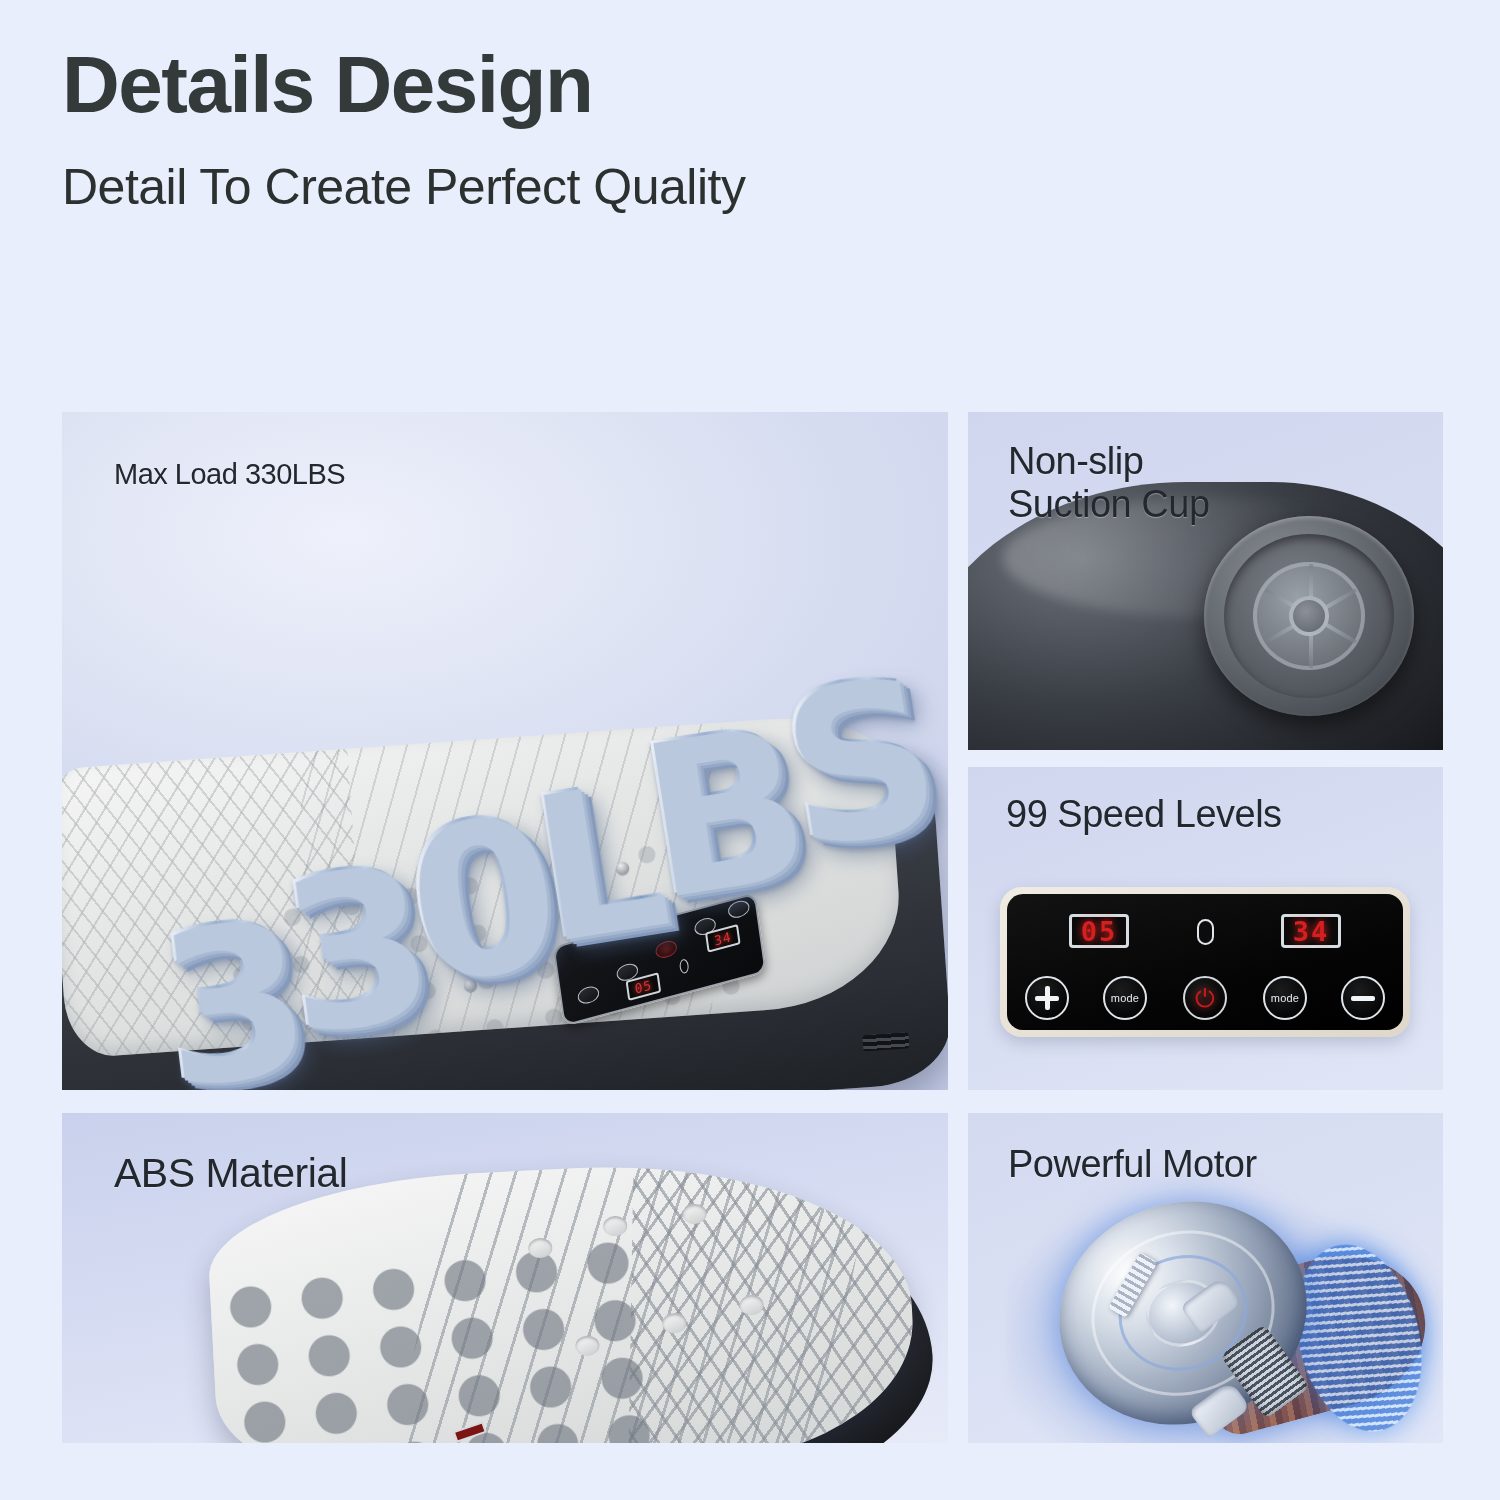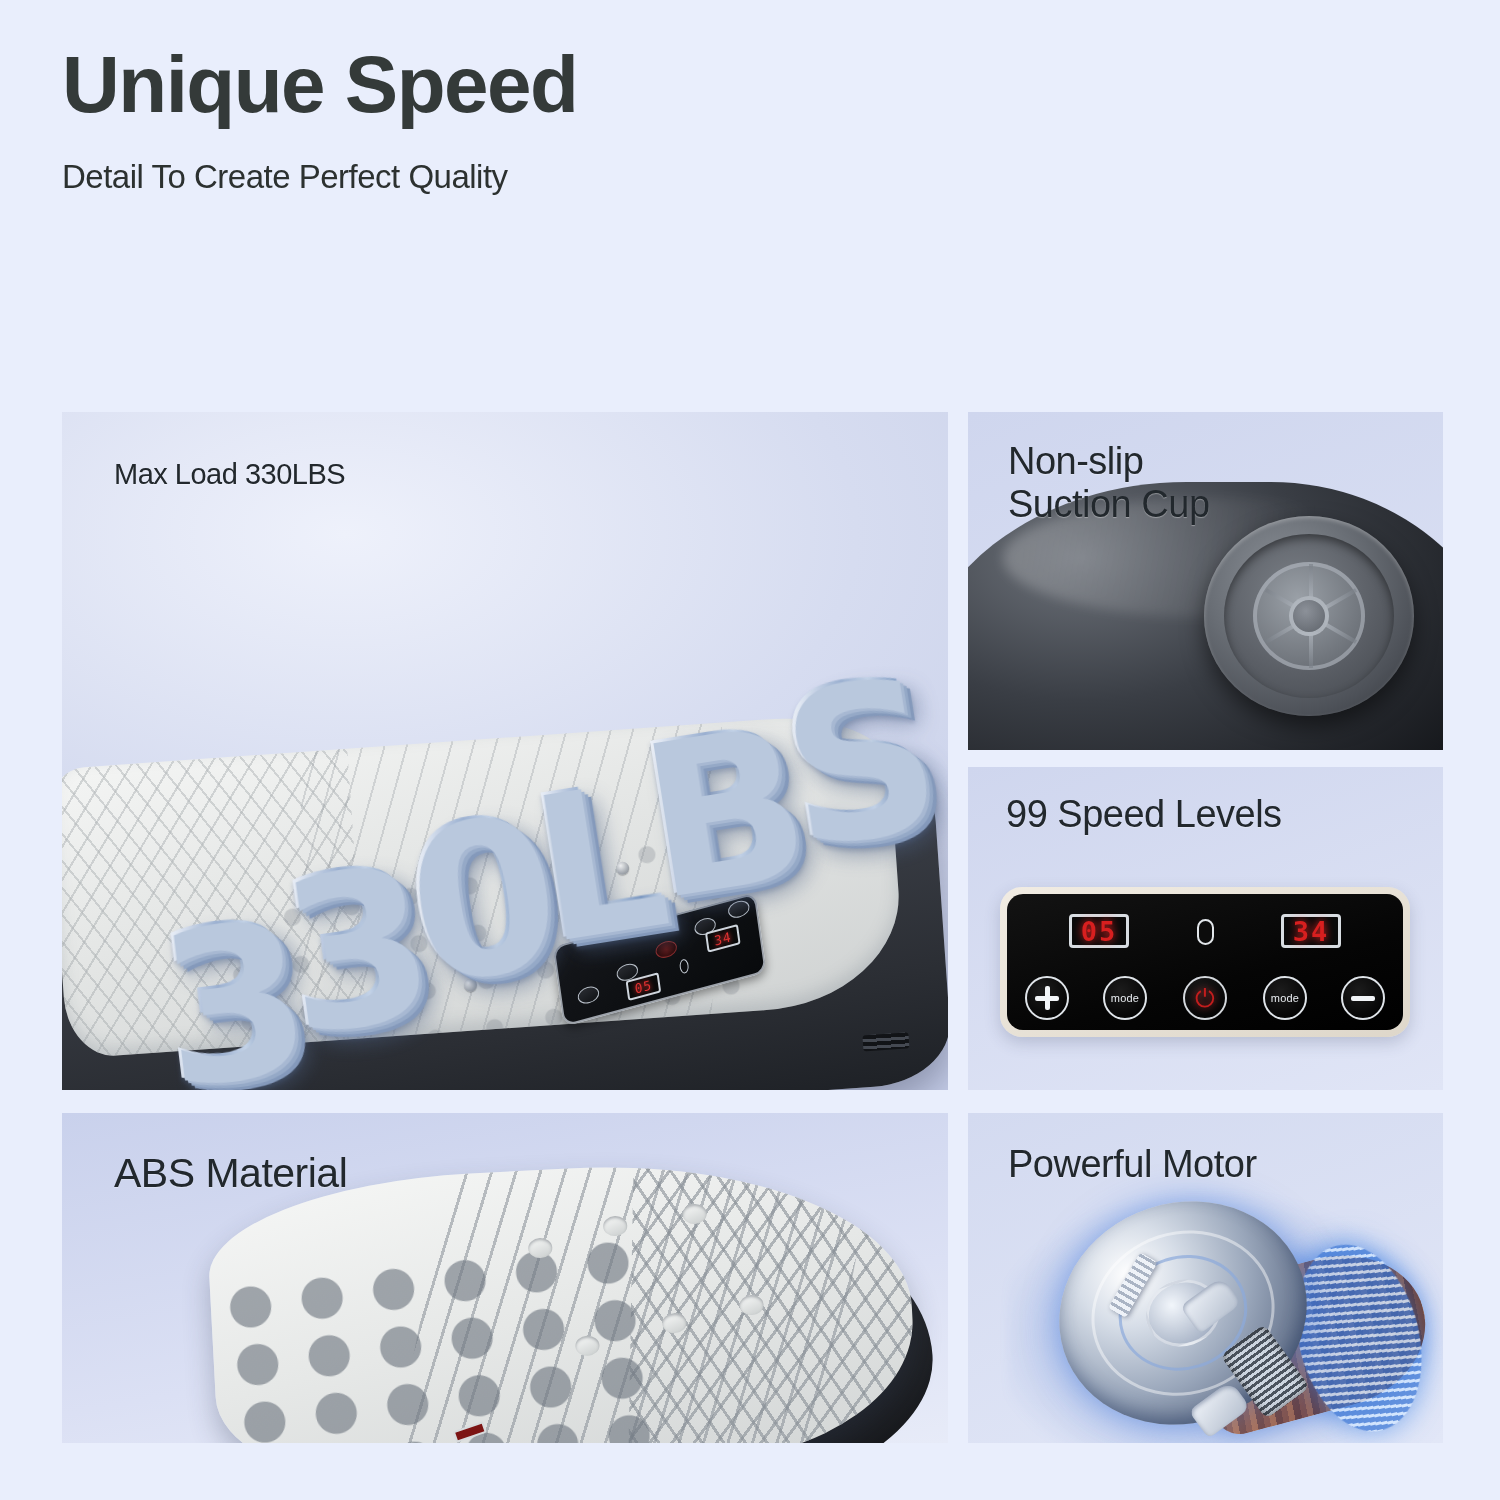--- a/index.html
+++ b/index.html
@@ -17,21 +17,21 @@
     font-size:80px;
     line-height:0.97;
     font-weight:700;
     color:#343a39;
     letter-spacing:-1.5px;
     white-space:nowrap;
   }
   .title-line.l2{ margin-top:14px; }
   .subtitle{
     margin-top:34px;
-    font-size:33px;
+    font-size:50px;
     font-weight:400;
     color:#2c3130;
     letter-spacing:-0.5px;
     white-space:nowrap;
   }
 
   
   .panel{
     position:absolute;
     overflow:hidden;
@@ -377,21 +377,21 @@
     background:repeating-linear-gradient(to bottom, #4c545f 0 3px, #cdd5e0 3px 6px);
     border-radius:8px;
     transform:rotate(-18deg);
     box-shadow:inset 0 0 8px rgba(0,0,0,.5);
   }
 </style>
 </head>
 <body>
 
 <div class="header">
-  <div class="title-line l1">Unique Speed</div>
+  <div class="title-line l1">Details Design</div>
   <div class="subtitle">Detail To Create Perfect Quality</div>
 </div>
 
 <div class="panel" id="p-maxload">
   <div class="ml-stage">
     <div class="ml-bg"></div>
 
     <div class="machine">
       <div class="machine-base"></div>
       <div class="deck">

